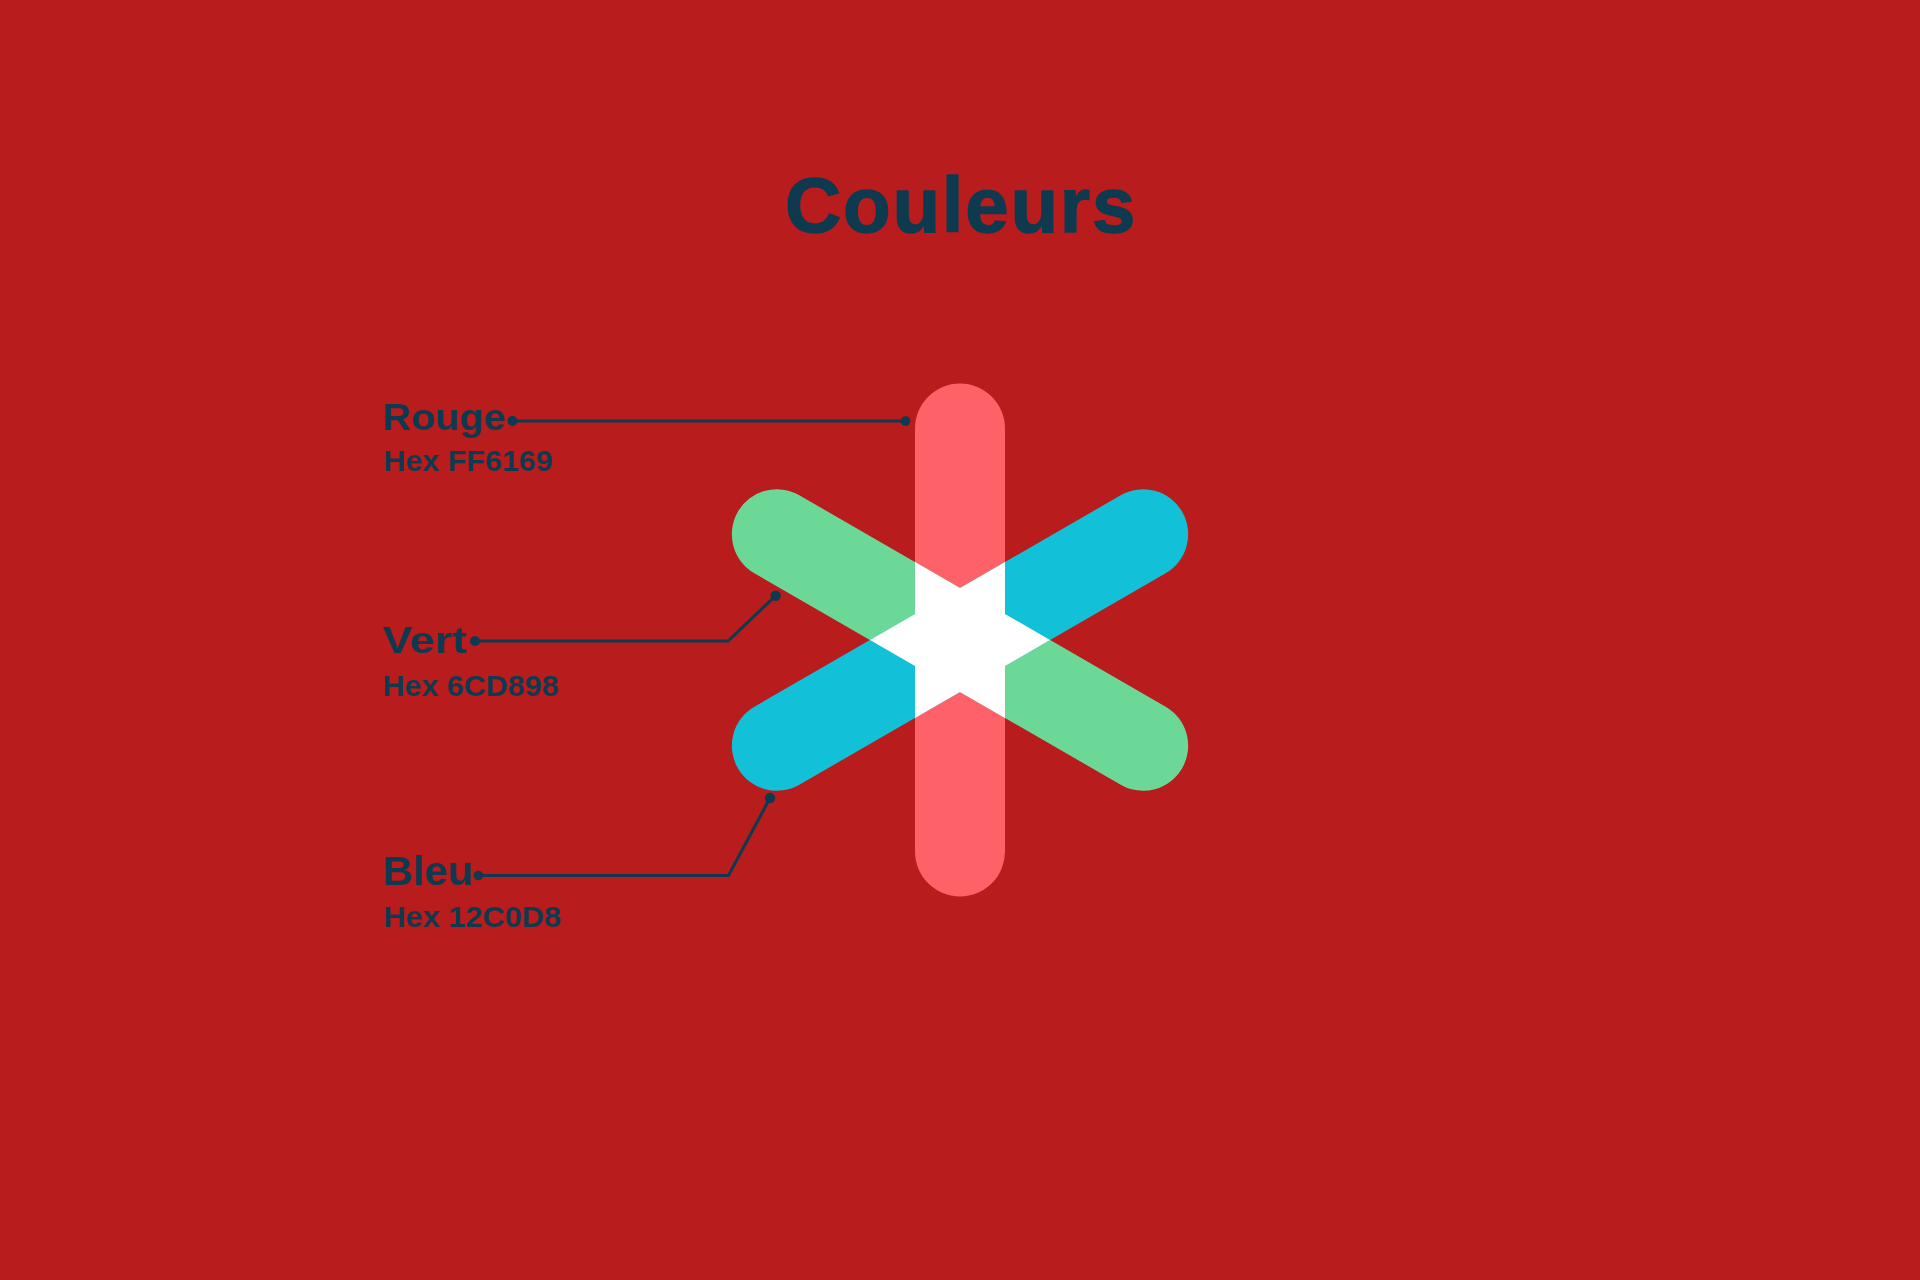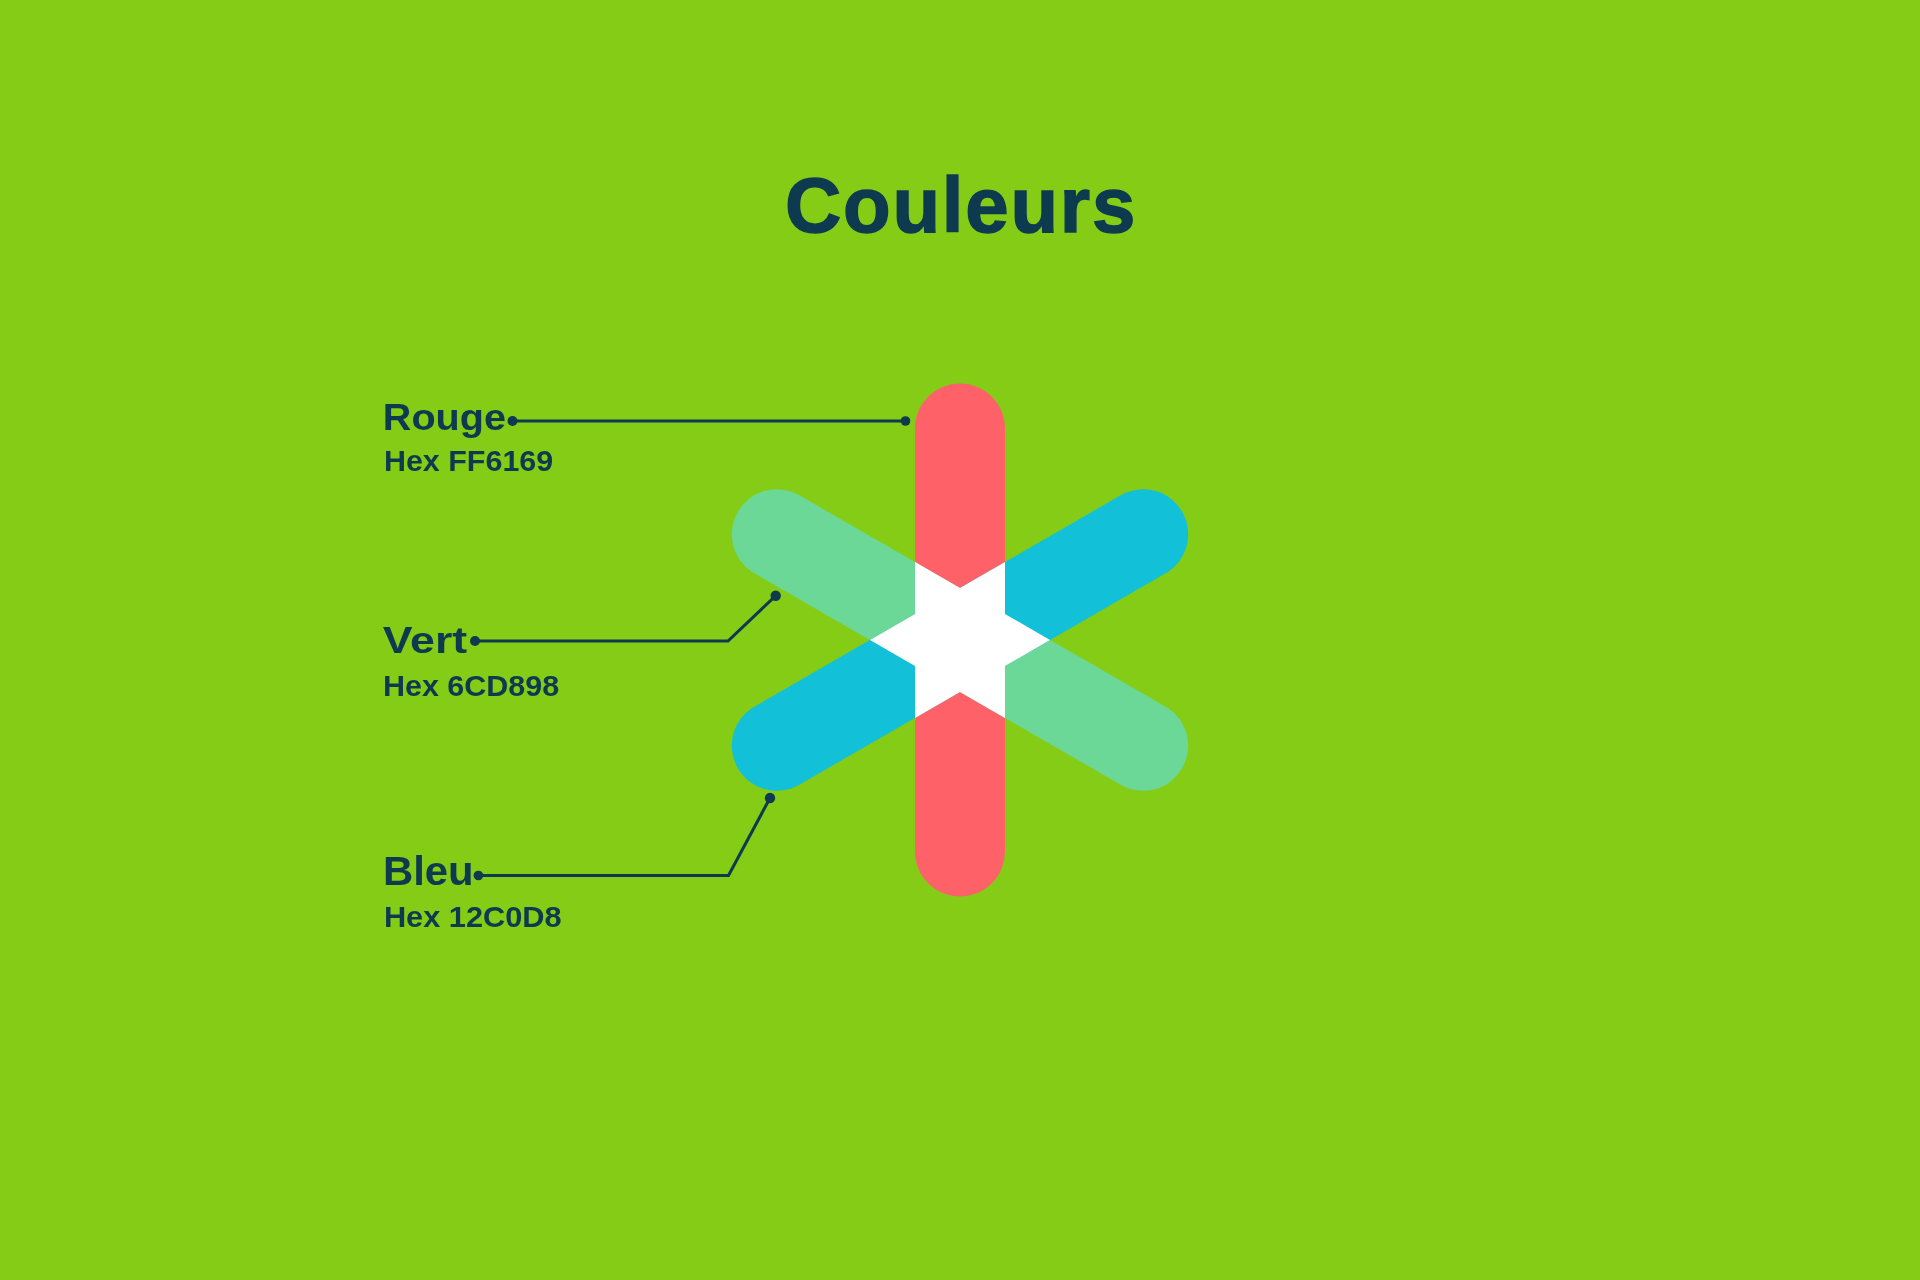--- a/index.html
+++ b/index.html
@@ -1,16 +1,16 @@
 <!DOCTYPE html>
 <html><head>
 <meta charset="utf-8">
 <style>
   html,body{margin:0;padding:0;background:#ffffff;}
-  .page{position:relative;width:1920px;height:1280px;background:#84cc16;overflow:hidden;
+  .page{position:relative;width:1920px;height:1280px;background:#b91c1c;overflow:hidden;
         font-family:"Liberation Sans", sans-serif;text-decoration:underline;}
   svg{position:absolute;left:0;top:0;}
   text{font-family:"Liberation Sans", sans-serif;font-weight:bold;fill:#0e3a50;}
 </style>
 </head>
 <body>
 <div class="page">
 <svg width="1920" height="1280" viewBox="0 0 1920 1280">
 
   <g>

